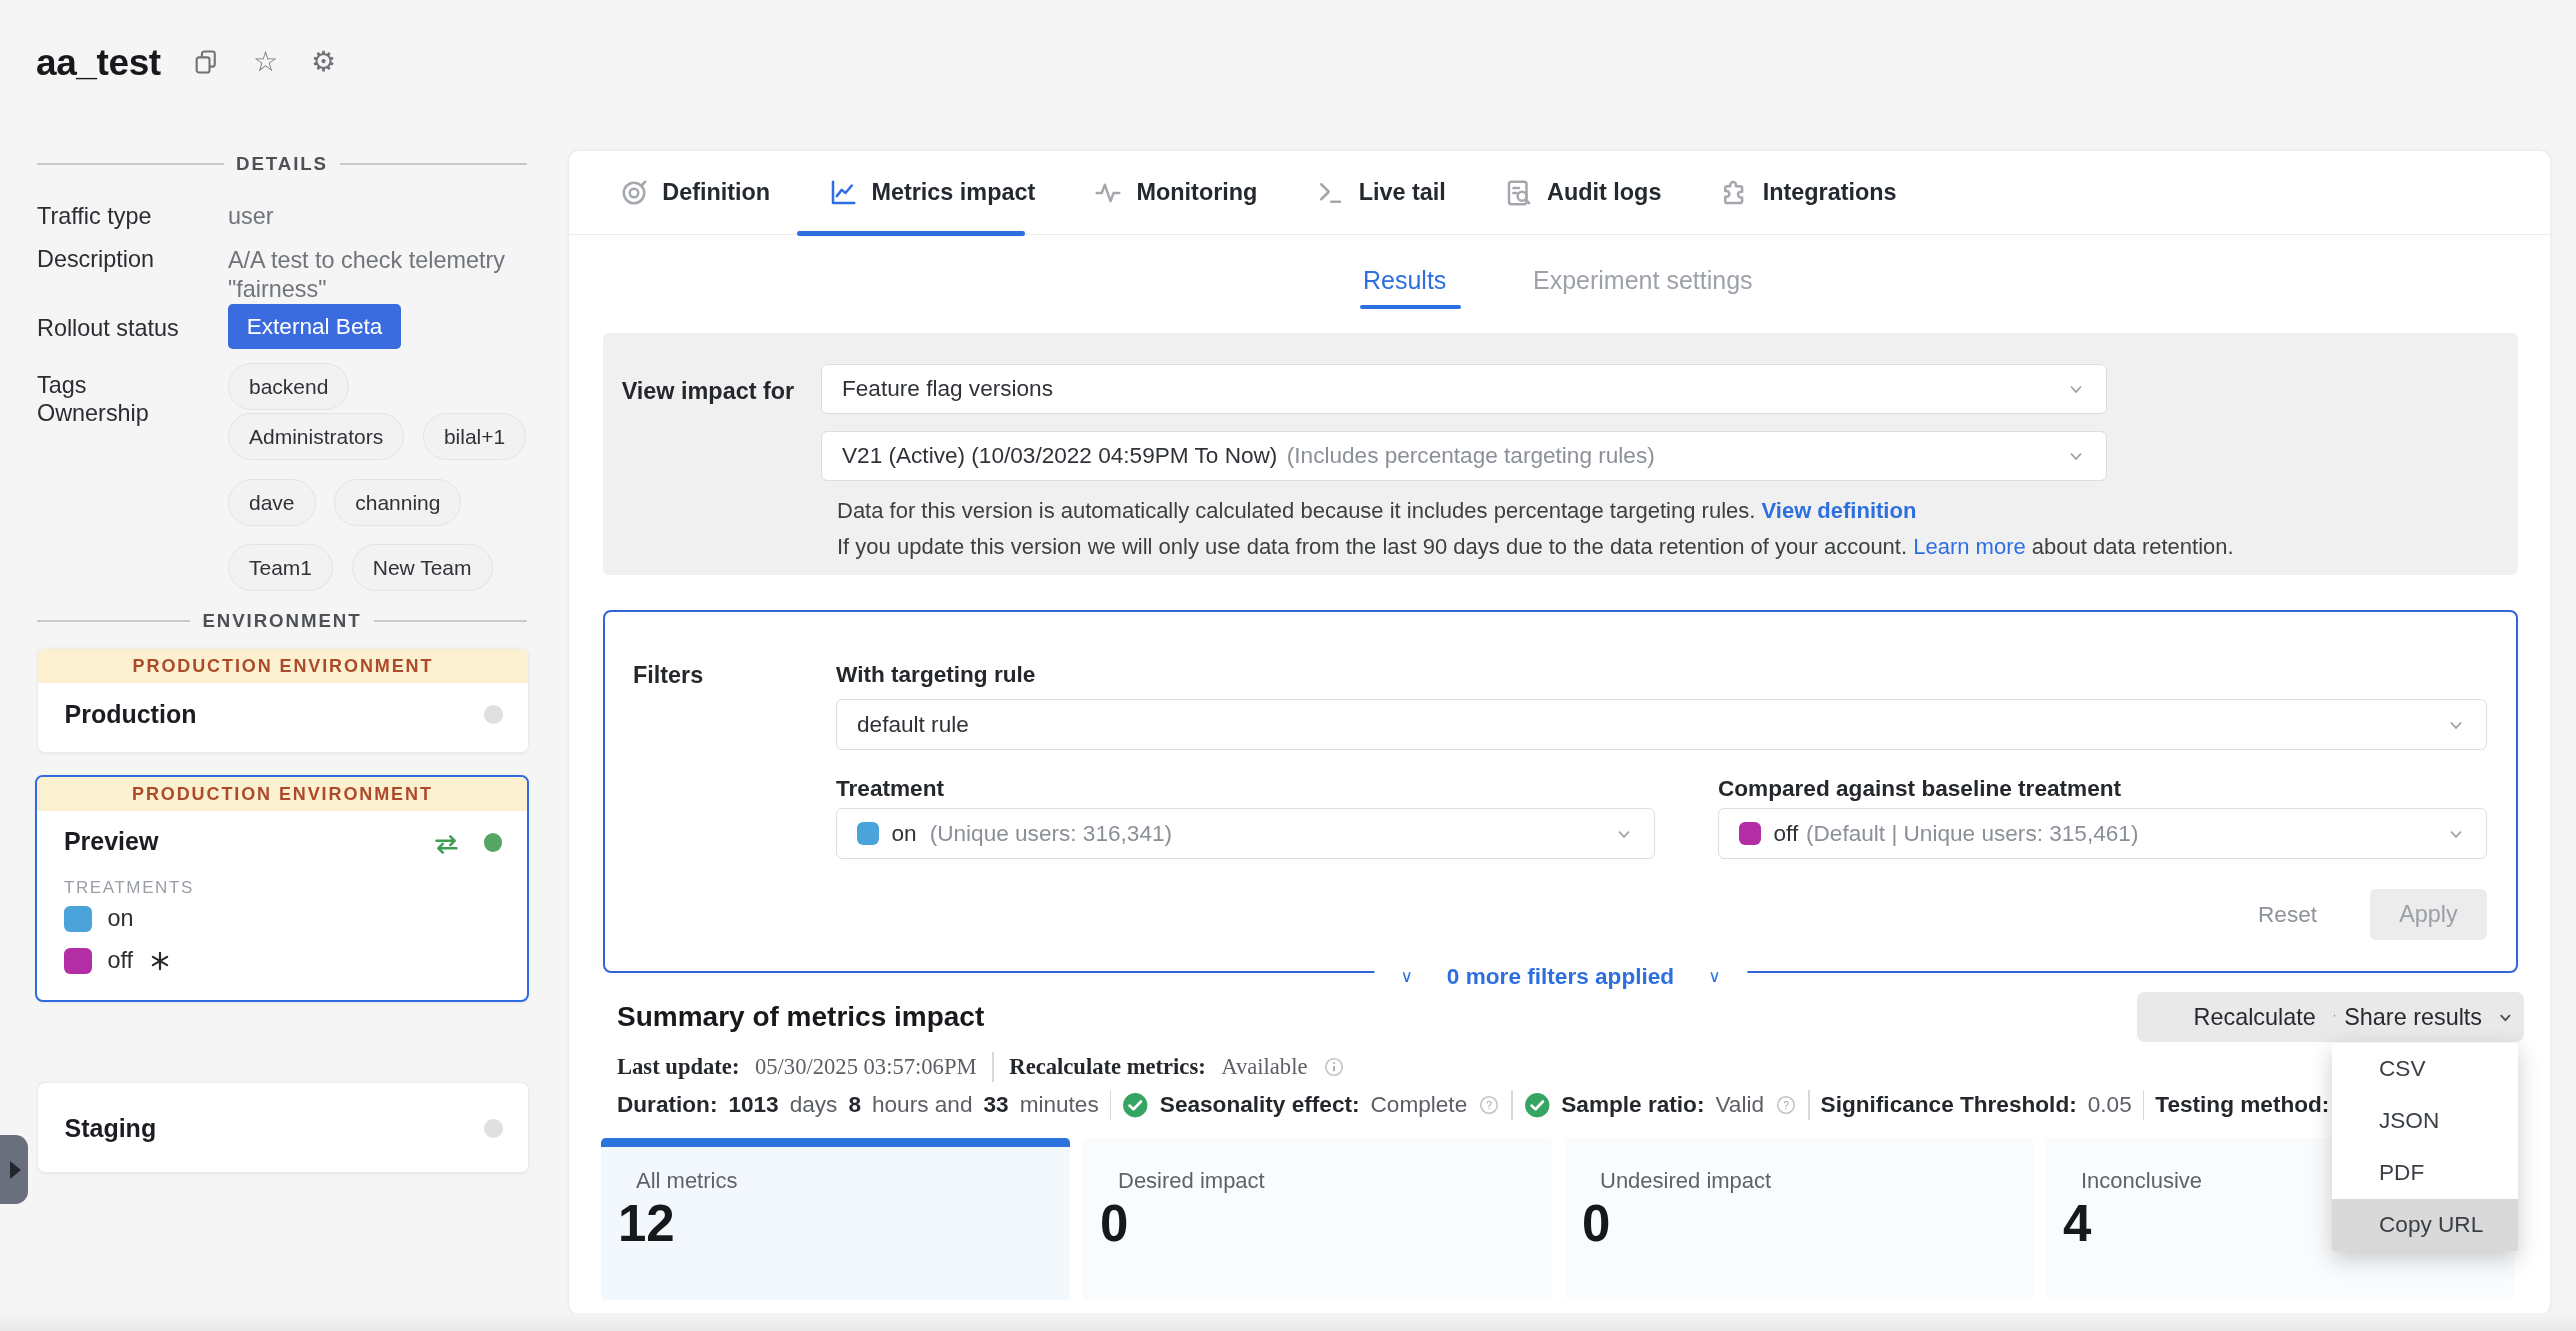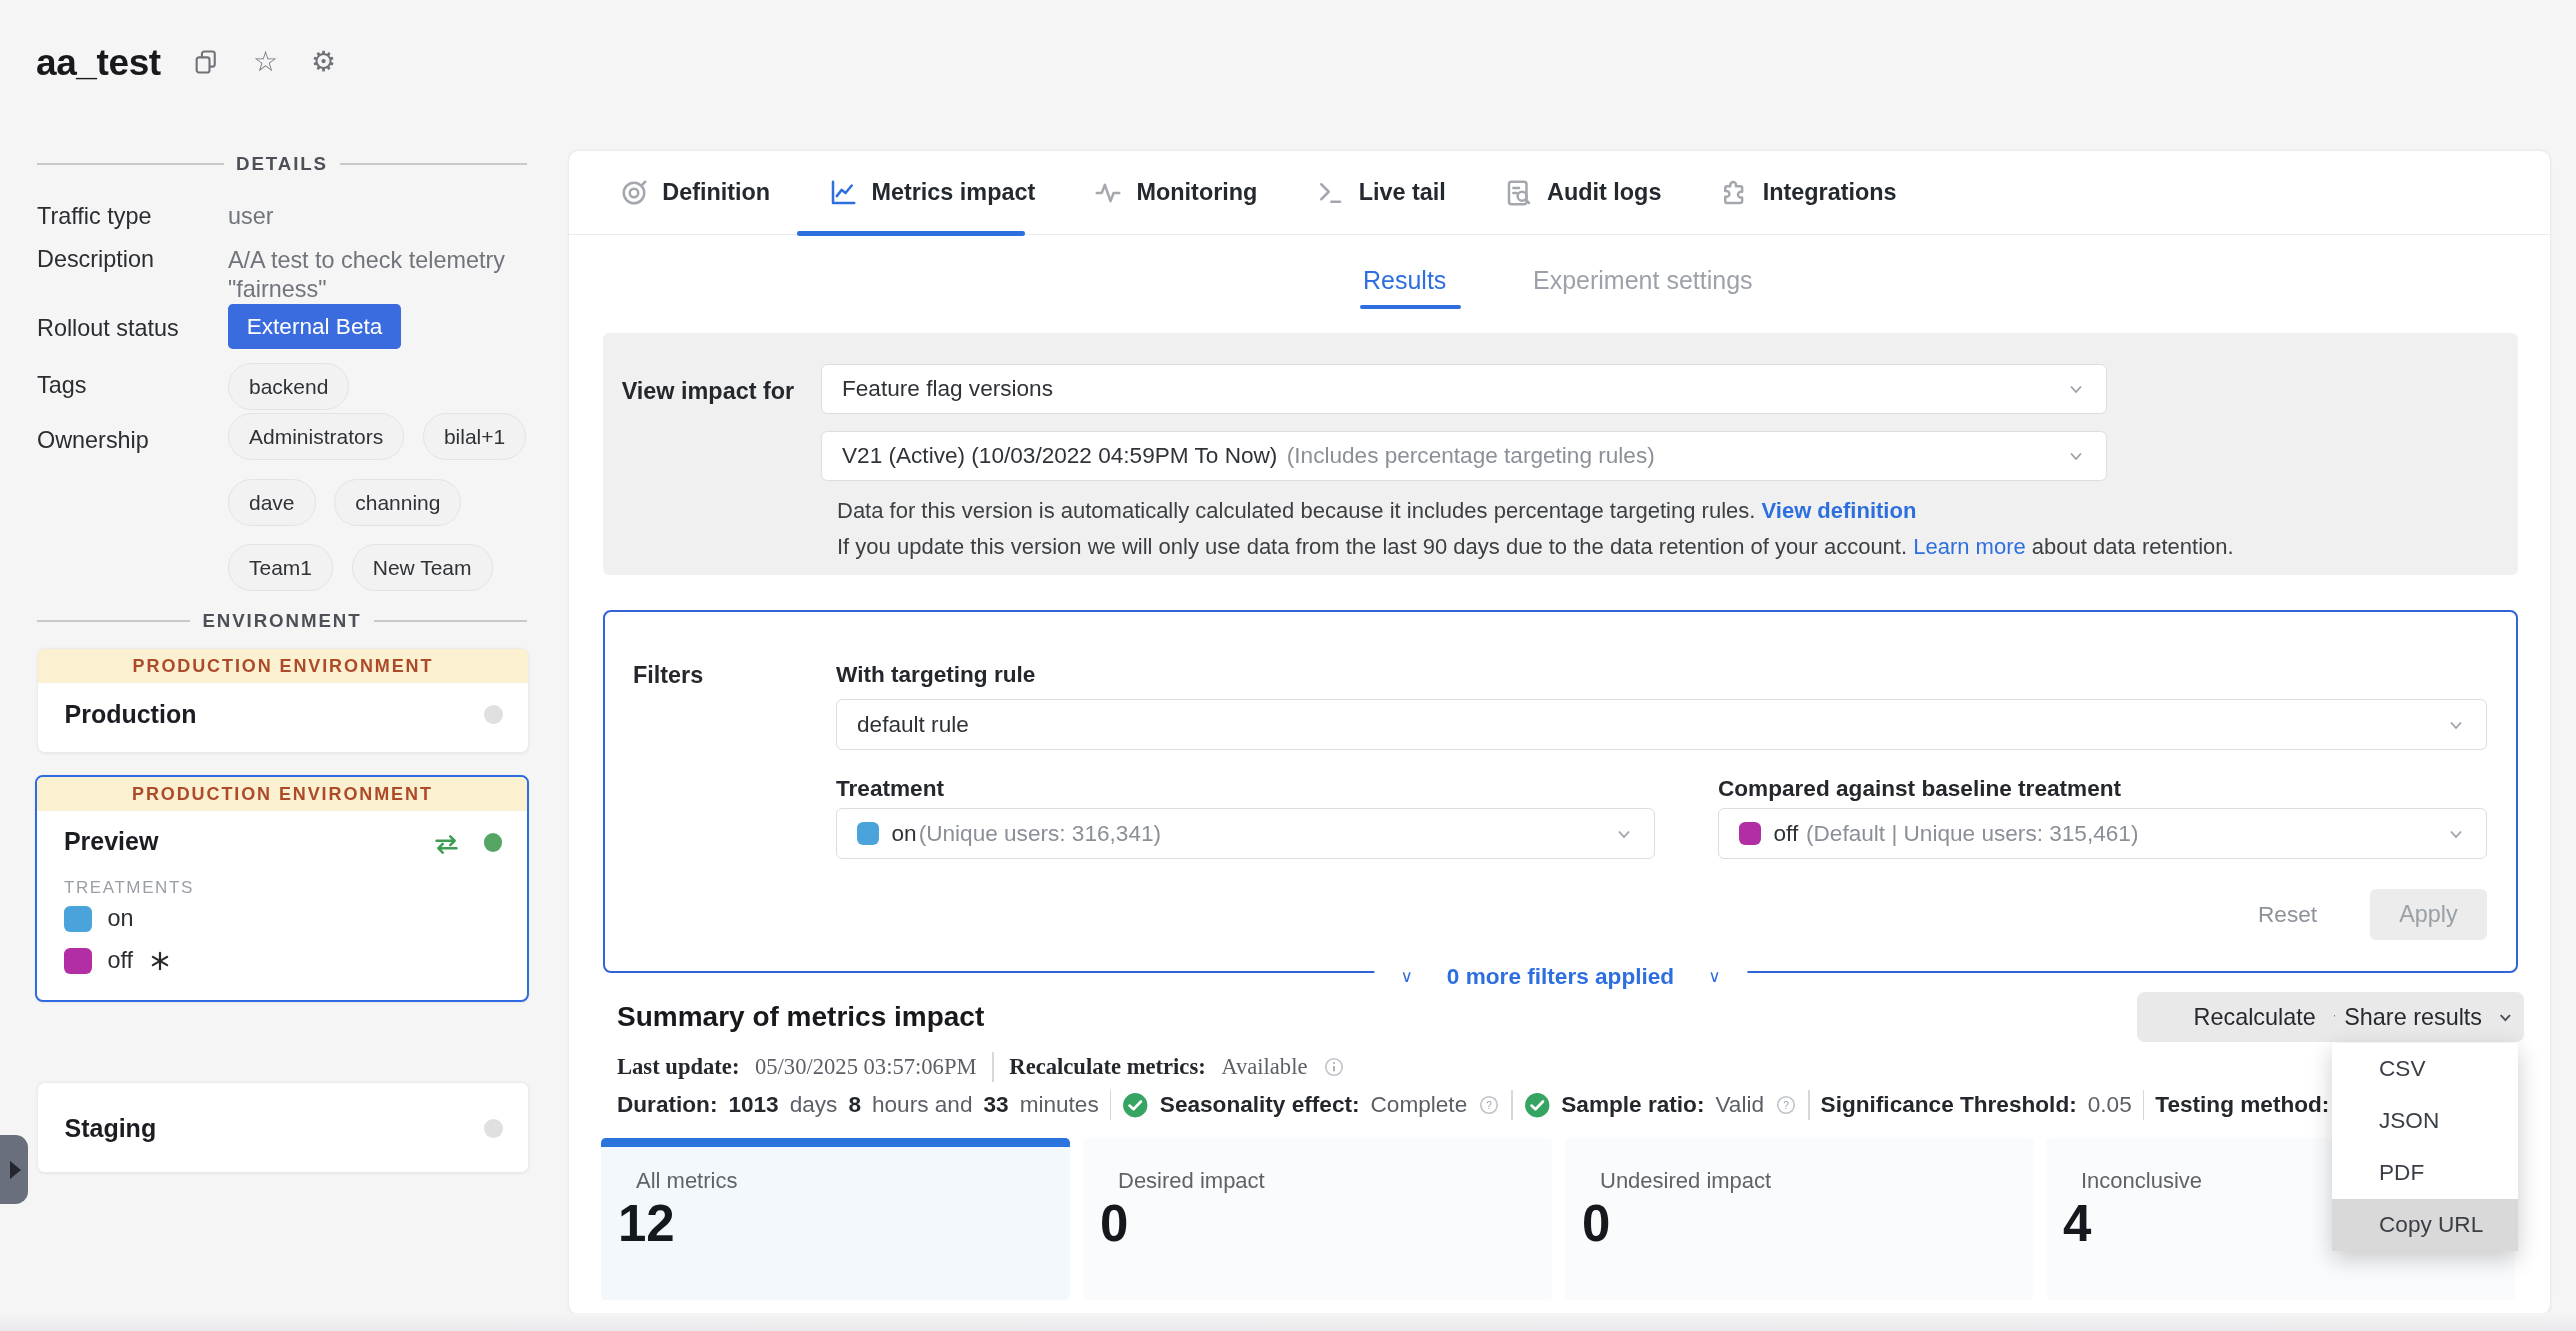--- a/index.html
+++ b/index.html
@@ -121,21 +121,21 @@
   </div>
 
   <div class="abs d-label" style="top:315px;">Rollout status</div>
   <div class="abs badge" style="top:304px;">External Beta</div>
 
   <div class="abs d-label" style="top:372px;">Tags</div>
   <div class="abs chips" style="top:363px;">
     <span class="chip">backend</span>
   </div>
 
-  <div class="abs d-label" style="top:427px;">Ownership</div>
+  <div class="abs d-label" style="top:400px;">Ownership</div>
   <div class="abs chips" style="top:413px;">
     <span class="chip">Administrators</span>
     <span class="chip">bilal+1</span>
   </div>
   <div class="abs chips" style="top:479px;">
     <span class="chip">dave</span>
     <span class="chip">channing</span>
   </div>
   <div class="abs chips" style="top:544px;">
     <span class="chip">Team1</span>
@@ -294,21 +294,21 @@
           <svg width="20" height="20" viewBox="0 0 20 20" fill="none" stroke="#9aa0a6" stroke-width="1.8">
               <polyline points="5,7.5 10,13 15,7.5"></polyline>
             </svg>
         </span>
       </div>
 
       <div class="abs flabel" style="left:231px;top:164px;">Treatment</div>
       <div class="abs select" style="left:231px;top:196px;width:819px;height:51px;">
         <span class="swatch" style="background:#4BA3DC;width:22px;height:23.4px;margin-right:12.5px;"></span>
         <span>on</span>
-        <span class="muted grow" style="margin-left:2px;">(Unique users: 316,341)</span>
+        <span class="muted grow" style="margin-left:13px;">(Unique users: 316,341)</span>
         <span>
           <svg width="20" height="20" viewBox="0 0 20 20" fill="none" stroke="#9aa0a6" stroke-width="1.8">
               <polyline points="5,7.5 10,13 15,7.5"></polyline>
             </svg>
         </span>
       </div>
 
       <div class="abs flabel" style="left:1113px;top:164px;">Compared against baseline treatment</div>
       <div class="abs select" style="left:1113px;top:196px;width:769px;height:51px;">
         <span class="swatch" style="background:#B32DA4;width:22px;height:23.4px;margin-right:12.5px;"></span>

